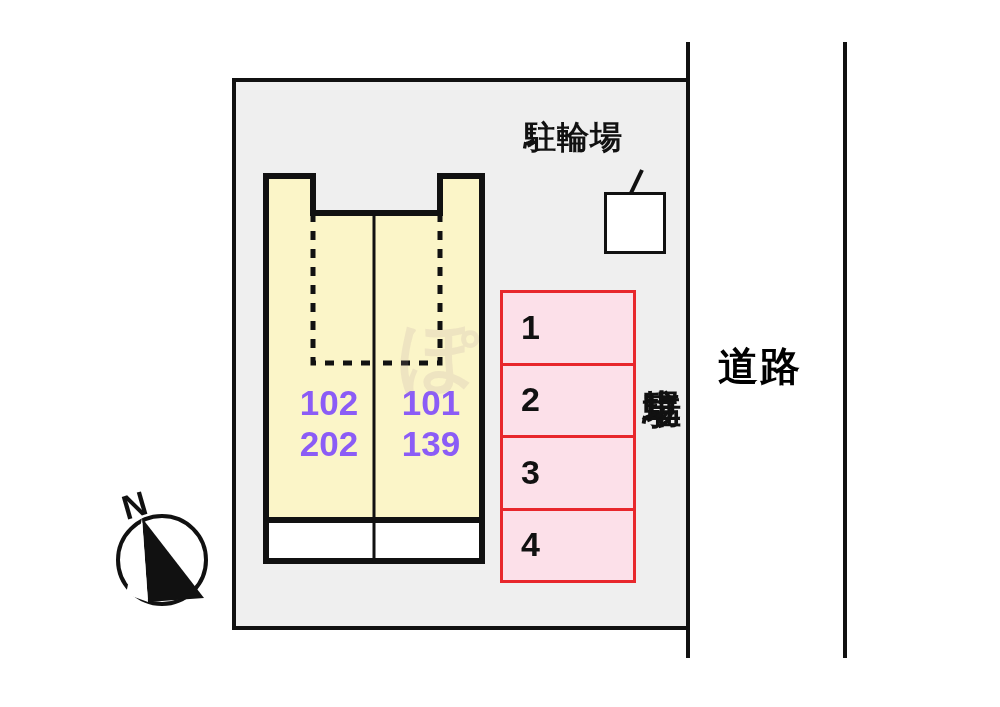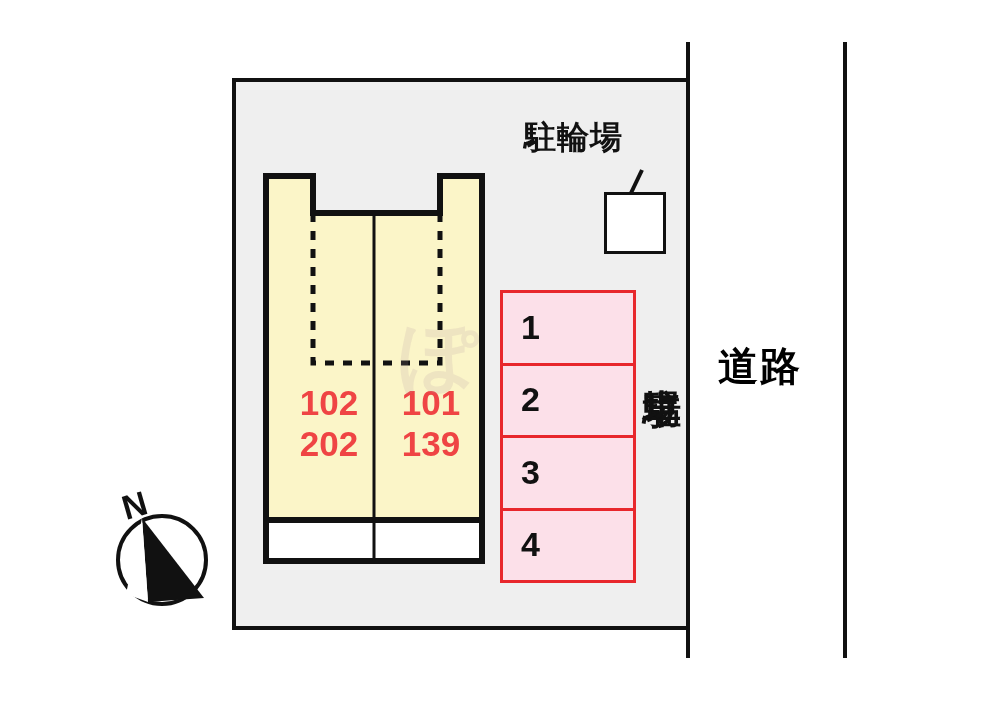--- a/index.html
+++ b/index.html
@@ -58,21 +58,21 @@
     top: 173px;
     width: 222px;
     height: 391px;
   }
   .building svg { display: block; }
 
   .unit-label {
     position: absolute;
     font-size: 35px;
     font-weight: bold;
-    color: #ef4444;
+    color: #8b5cf6;
     line-height: 1.18;
     text-align: center;
     white-space: nowrap;
     letter-spacing: 0px;
   }
   .unit-label.left  { left: 283px; top: 382px; width: 92px; }
   .unit-label.right { left: 385px; top: 382px; width: 92px; }
 
   
   .bike-box {

